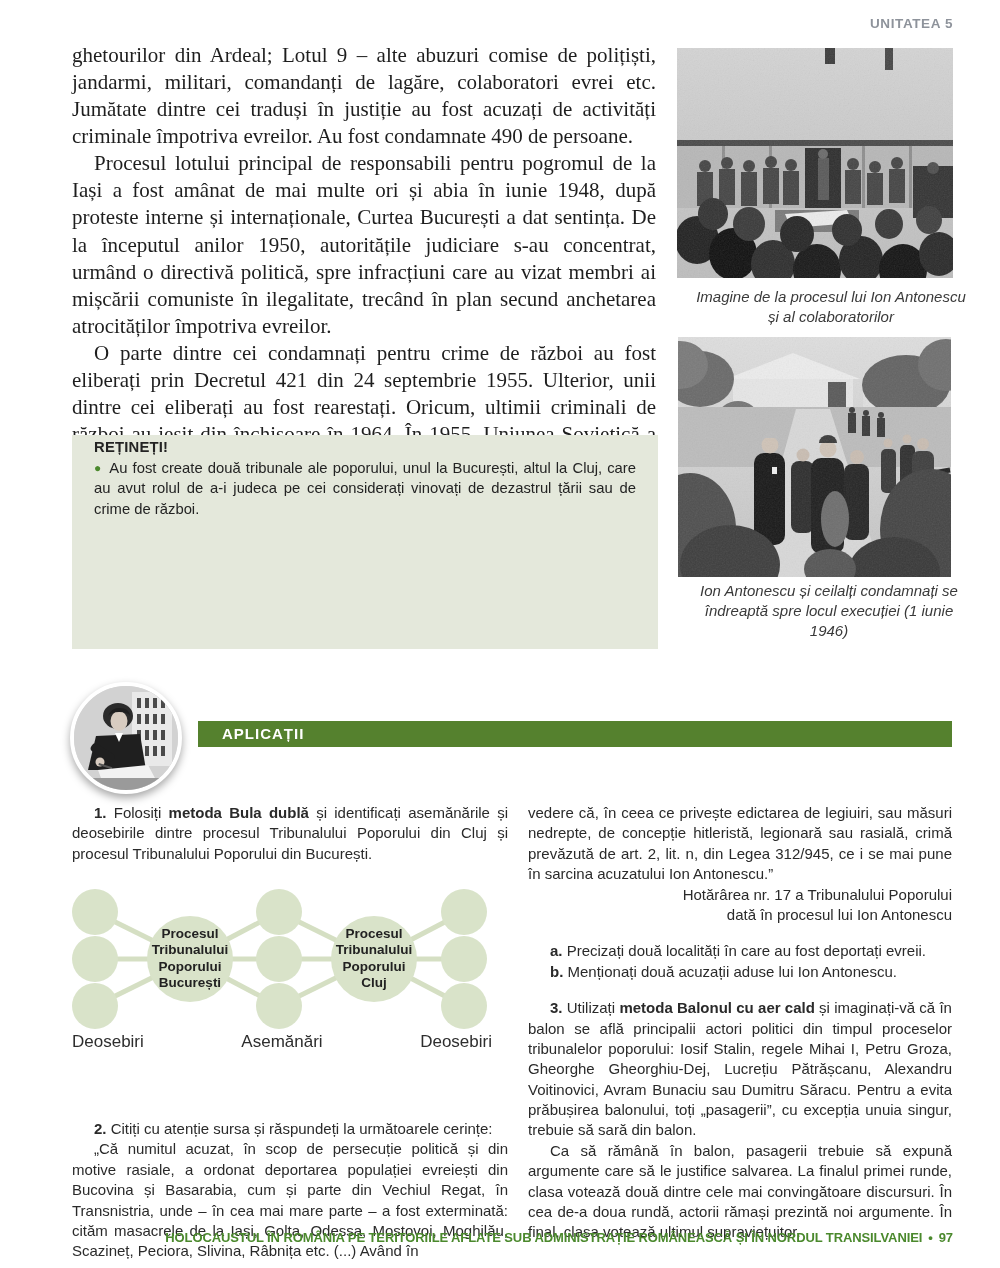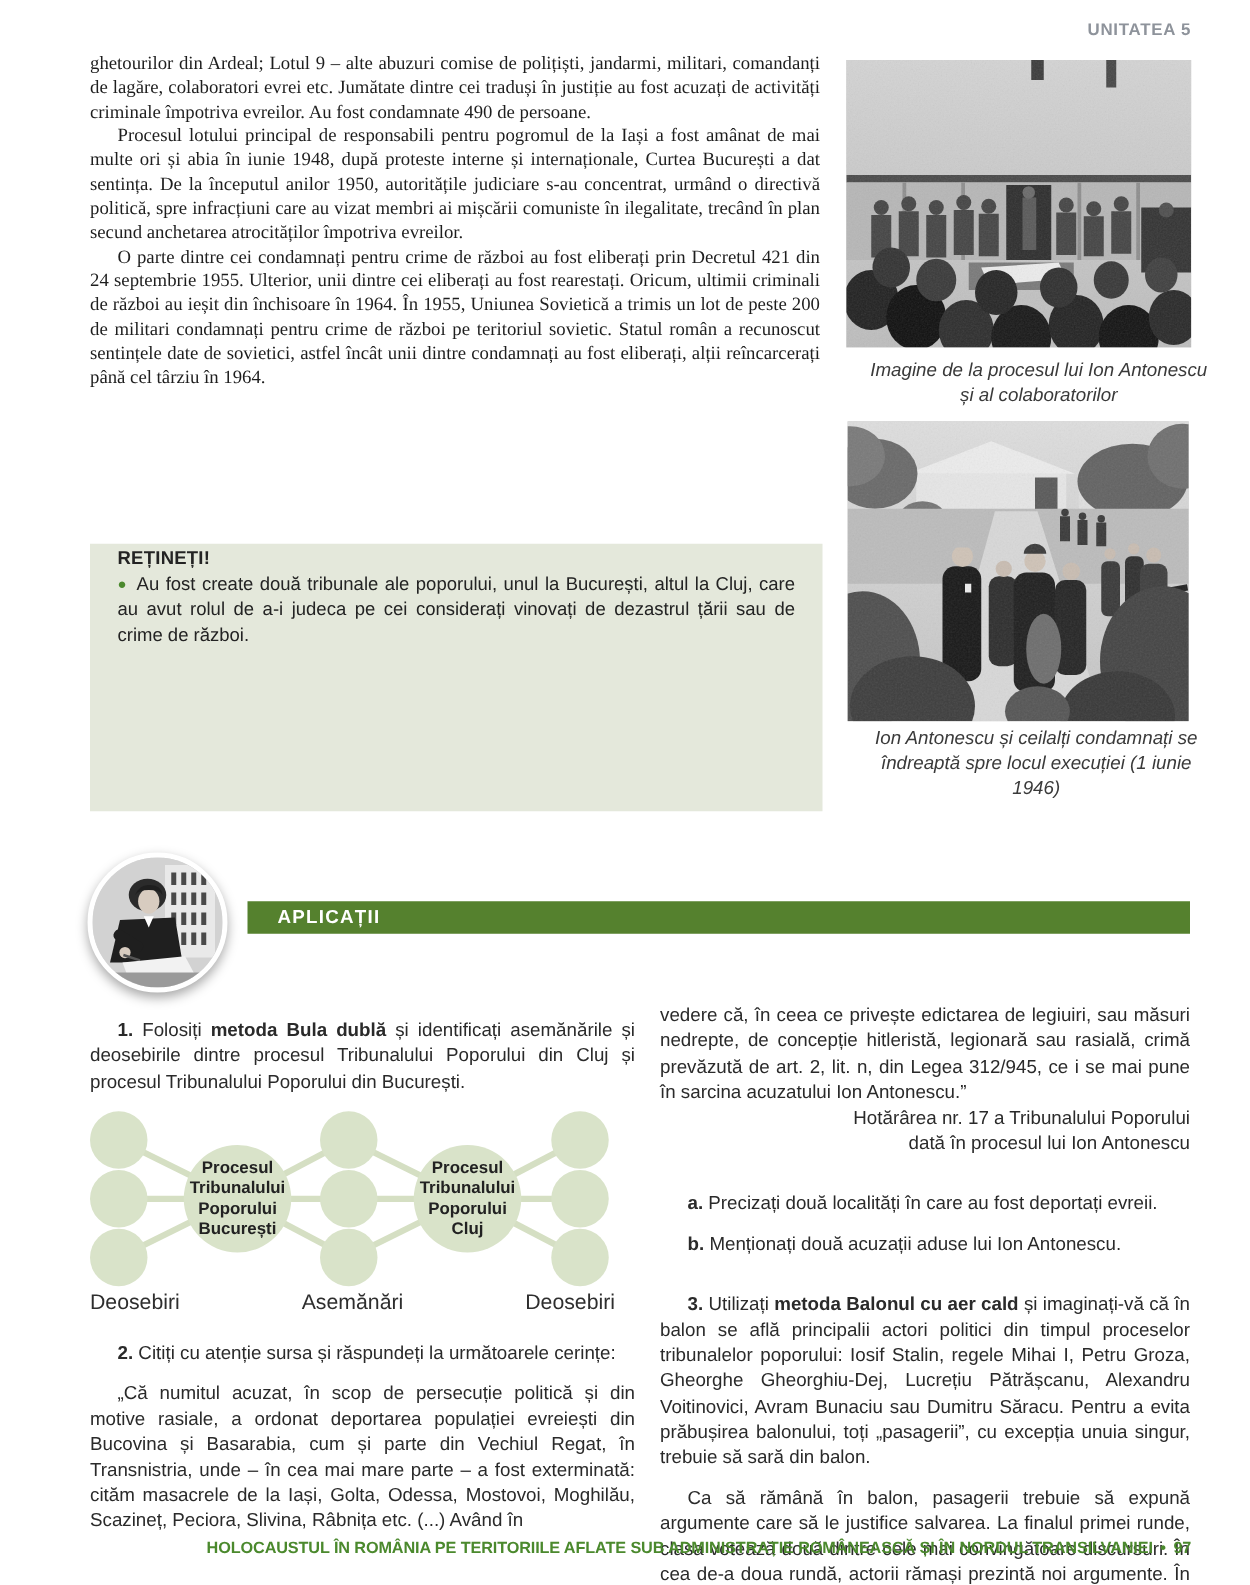--- a/index.html
+++ b/index.html
@@ -3,21 +3,21 @@
 <meta charset="utf-8">
 <style>
   html,body{margin:0;padding:0;background:#ffffff;}
   .page{position:relative;width:1000px;height:1268px;background:#fff;overflow:hidden;
         font-family:"Liberation Sans",sans-serif;color:#222;}
   
   .unit-label{position:absolute;top:16px;right:47px;font-size:13.5px;font-weight:bold;
               color:#8e939b;letter-spacing:.6px;}
   
   .article{position:absolute;left:72px;top:42px;width:584px;}
-  .article p{margin:0;font-family:"Liberation Serif",serif;font-size:15px;line-height:1.29;
+  .article p{margin:0;font-family:"Liberation Serif",serif;font-size:21px;line-height:1.29;
              color:#1e1e1e;text-align:justify;}
   .article p.indent{text-indent:22px;}
   
   .retineti{position:absolute;left:72px;top:435px;width:586px;height:214px;background:#e4e8db;
             box-sizing:border-box;padding:2px 22px 0 22px;}
   .retineti-title{font-size:17.5px;font-weight:bold;color:#4b892d;margin:0 0 14px 0;letter-spacing:.2px;}
   .retineti p{margin:0;font-size:14.8px;line-height:1.4;color:#232323;text-align:justify;}
   .dot{color:#4b892d;font-size:12px;margin-right:7px;position:relative;top:-1px;}
   
   .photo{position:absolute;background:#cfcfcf;overflow:hidden;}
@@ -26,24 +26,24 @@
            text-align:center;margin-left:16px;}
   
   .app-circle{position:absolute;left:70px;top:682px;width:104px;height:104px;border-radius:50%;
               border:4px solid #fff;box-shadow:0 4px 9px rgba(0,0,0,.35);overflow:hidden;background:#d6d6d6;}
   .app-banner{position:absolute;left:198px;top:721px;width:754px;height:26px;background:#55812e;
               color:#fff;font-weight:bold;font-size:15px;line-height:26px;letter-spacing:1px;
               padding-left:24px;box-sizing:border-box;}
   
   .ex{position:absolute;font-size:15px;line-height:1.36;color:#2a2a2a;}
   .ex p{margin:0;text-align:justify;}
-  .ex p.ind{text-indent:22px;margin-top:12px;}
+  .ex p.ind{text-indent:22px;}
   .ex .b{font-weight:bold;}
   .ex-left1{left:72px;top:803px;width:436px;}
-  .ex-left2{left:72px;top:1061px;width:436px;}
+  .ex-left2{left:72px;top:1119px;width:436px;}
   .ex-right{left:528px;top:803px;width:424px;}
   .src{text-align:right !important;} .gap16{height:16px;}
   
   .diagram{position:absolute;left:60px;top:882px;width:440px;height:178px;}
   .diagram svg{position:absolute;left:0;top:0;}
   .bubble-text{position:absolute;width:124px;text-align:center;font-weight:bold;font-size:13.5px;
                line-height:1.22;color:#222;white-space:pre-line;}
   .bt-left{left:68px;top:44px;}
   .bt-right{left:252px;top:44px;}
   .diagram-labels{position:absolute;left:0;top:150px;width:100%;display:flex;

